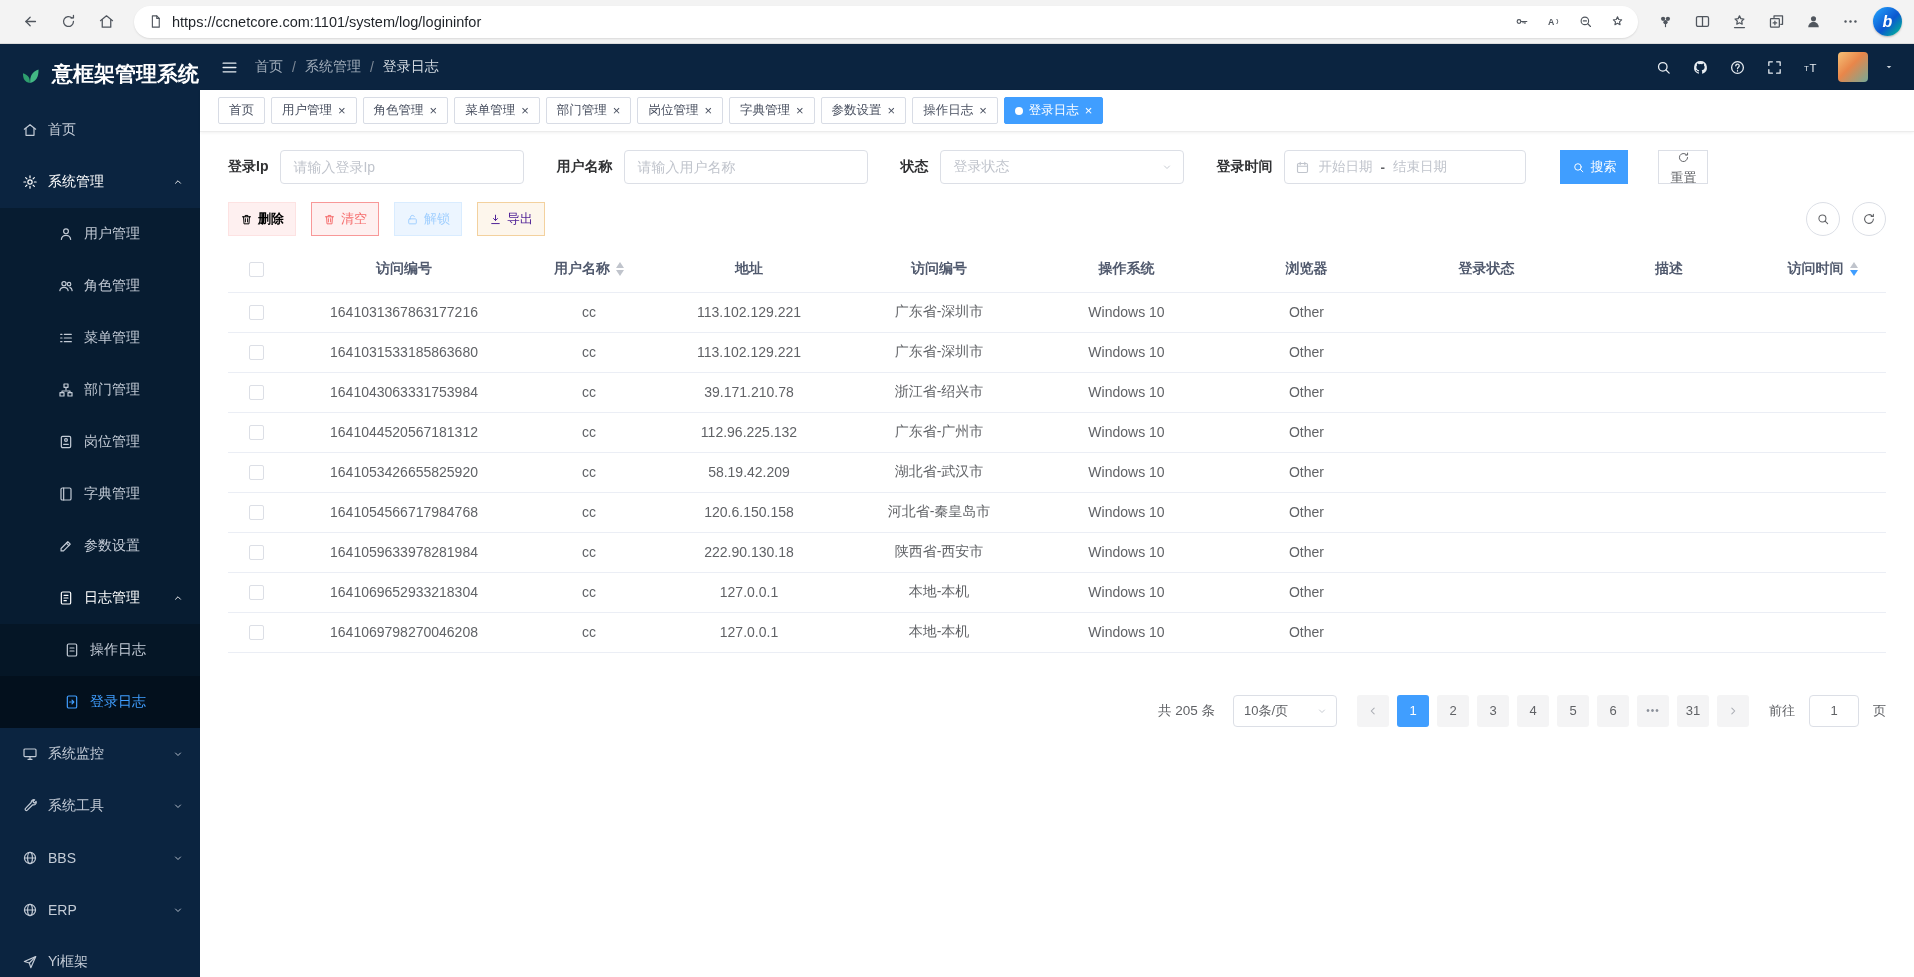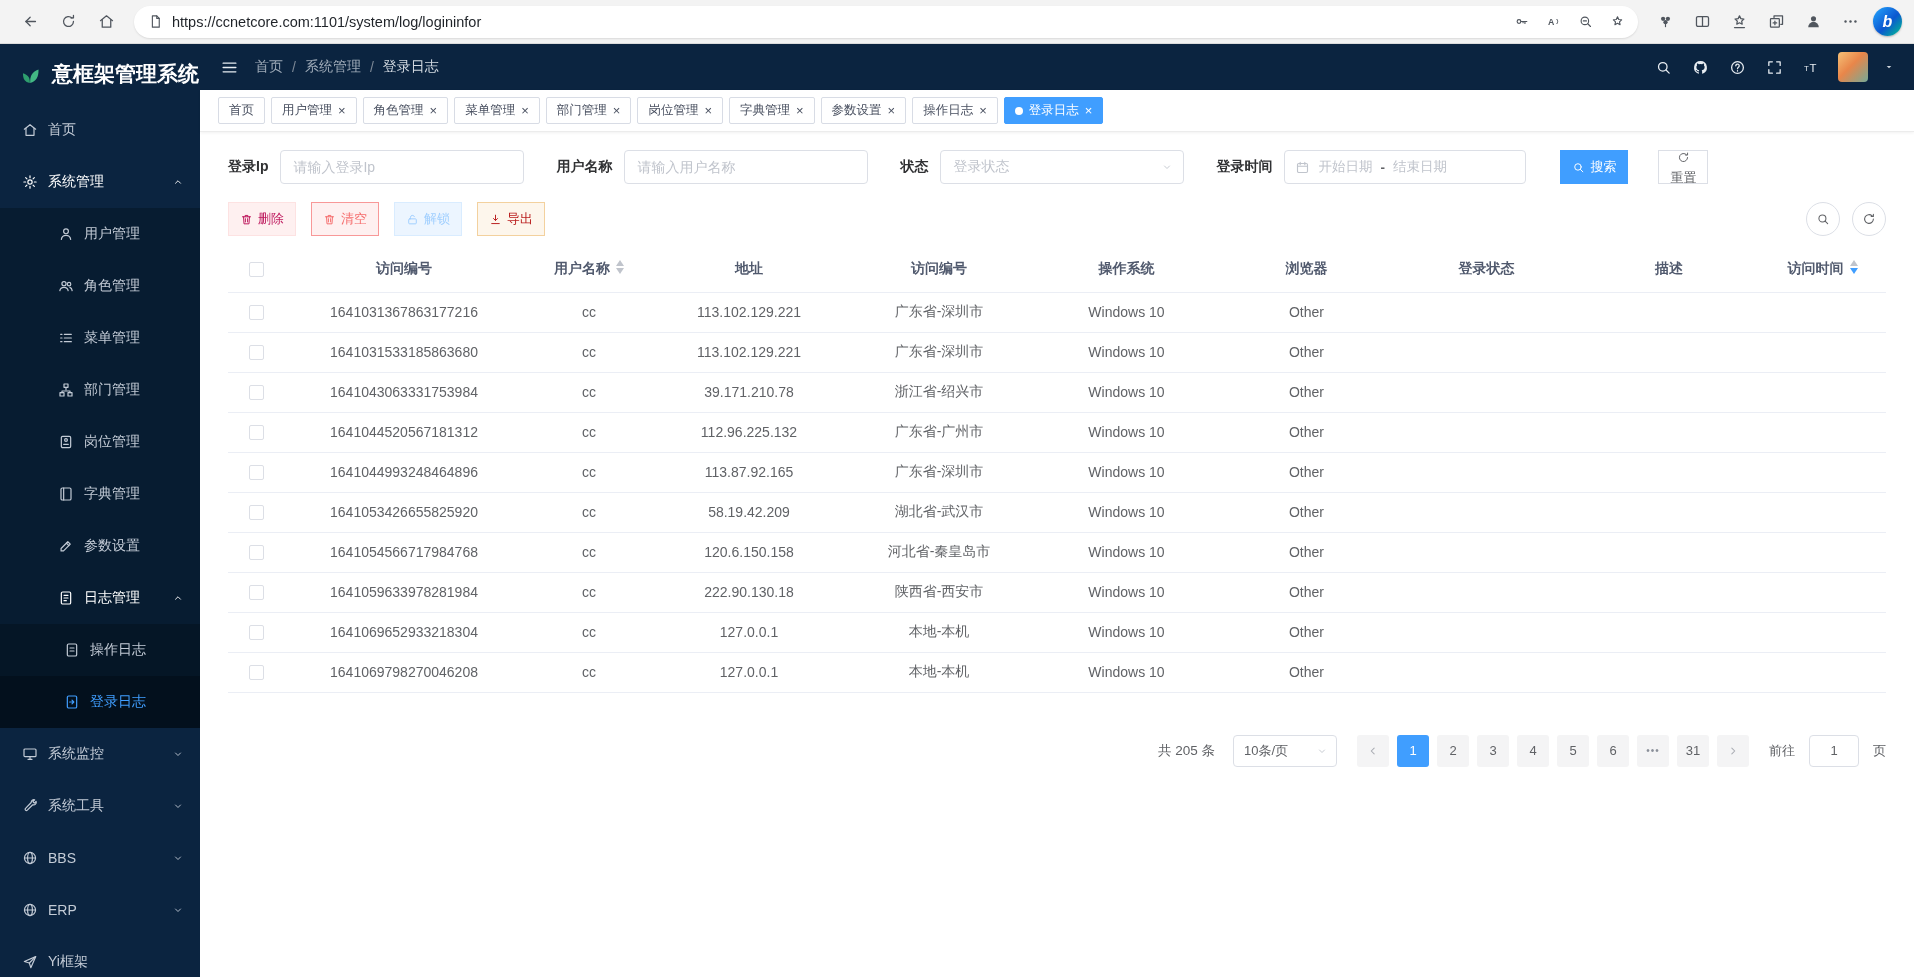--- a/index.html
+++ b/index.html
@@ -92,45 +92,45 @@
   .f-daterange .cal { color:#c0c4cc; font-size:15px; }
   .f-daterange .ph { color:#c0c4cc; }
   .f-daterange .sep { color:#606266; font-weight:bold; }
 
   .btn { height:34px; display:inline-flex; align-items:center; gap:5px; padding:0 11px;
     border-radius:0; font-size:13px; border:1px solid transparent; cursor:pointer;
     font-family:inherit; white-space:nowrap; background:#fff; }
   .btn .icon { font-size:13px; }
   .btn.primary { background:#409eff; border-color:#409eff; color:#fff; }
   .btn.plain { border-color:#dcdfe6; color:#606266; margin-left:30px;flex-direction:column; }
-  .btn.danger-disabled { background:#fef0f0; border-color:#fde2e2; color:#be185d; }
+  .btn.danger-disabled { background:#fef0f0; border-color:#fde2e2; color:#000000;font-weight:bold; }
   .btn.danger { background:#fef0f0; border-color:#f89898; color:#f56c6c; }
   .btn.primary-disabled { background:#ecf5ff; border-color:#d9ecff; color:#a0cfff; }
-  .btn.warning { background:#fdf6ec; border-color:#f3d19e; color:#b91c1c; }
+  .btn.warning { background:#fdf6ec; border-color:#f3d19e; color:#4c1d95; }
 
   .action-row { display:flex; align-items:flex-end; justify-content:space-between; margin-bottom:4px; }
   .action-buttons { display:flex; gap:15px; }
   .table-tools { display:flex; gap:12px; }
   .tool-btn { width:34px; height:34px; border:1px solid #dcdfe6; border-radius:50%;
     background:#fff; color:#606266; font-size:14px; display:flex; align-items:center;
     justify-content:center; cursor:pointer; }
 
   
   .data-table { width:100%; border-collapse:collapse; table-layout:fixed; margin-top:10px; }
   .data-table th { height:46px; font-size:14px; font-weight:700; color:#515a6e;
     border-bottom:1px solid #ebeef5; text-align:center; white-space:nowrap; }
   .data-table td { height:40px; font-size:14px; color:#606266;
     border-bottom:1px solid #ebeef5; text-align:center; white-space:nowrap;
     overflow:hidden; text-overflow:ellipsis; }
   .data-table th:nth-child(1){width:56px;}  .data-table th:nth-child(2){width:240px;}
   .data-table th:nth-child(3){width:130px;} .data-table th:nth-child(4){width:190px;}
   .data-table th:nth-child(5){width:190px;} .data-table th:nth-child(6){width:185px;}
   .data-table th:nth-child(7){width:175px;} .data-table th:nth-child(8){width:185px;}
   .data-table th:nth-child(9){width:180px;}
-  .th-wrap { display:inline-flex; align-items:flex-start; }
+  .th-wrap { display:inline-flex; align-items:center; }
   .checkbox { width:15px; height:15px; border:1px solid #dcdfe6; border-radius:2px;
     background:#fff; display:inline-block; vertical-align:middle; cursor:pointer; }
   .sort { display:inline-flex; flex-direction:column; gap:2px; margin-left:6px; cursor:pointer; }
   .sort i { width:0; height:0; border-left:4.5px solid transparent; border-right:4.5px solid transparent; }
   .sort .up { border-bottom:6px solid #c0c4cc; }
   .sort .down { border-top:6px solid #c0c4cc; }
   .sort .down.on { border-top-color:#409eff; }
 
   
   .pagination { display:flex; align-items:center; justify-content:flex-end; gap:8px;
@@ -781,32 +781,20 @@
               <td>112.96.225.132</td>
               <td>广东省-广州市</td>
               <td>Windows 10</td>
               <td>Other</td>
               <td></td>
               <td></td>
               <td></td>
             </tr>
             <tr>
               <td><span class="checkbox"></span></td>
-              <td>1641044993248464896</td>
-              <td>cc</td>
-              <td>113.87.92.165</td>
-              <td>广东省-深圳市</td>
-              <td>Windows 10</td>
-              <td>Other</td>
-              <td></td>
-              <td></td>
-              <td></td>
-            </tr>
-            <tr>
-              <td><span class="checkbox"></span></td>
               <td>1641053426655825920</td>
               <td>cc</td>
               <td>58.19.42.209</td>
               <td>湖北省-武汉市</td>
               <td>Windows 10</td>
               <td>Other</td>
               <td></td>
               <td></td>
               <td></td>
             </tr>

